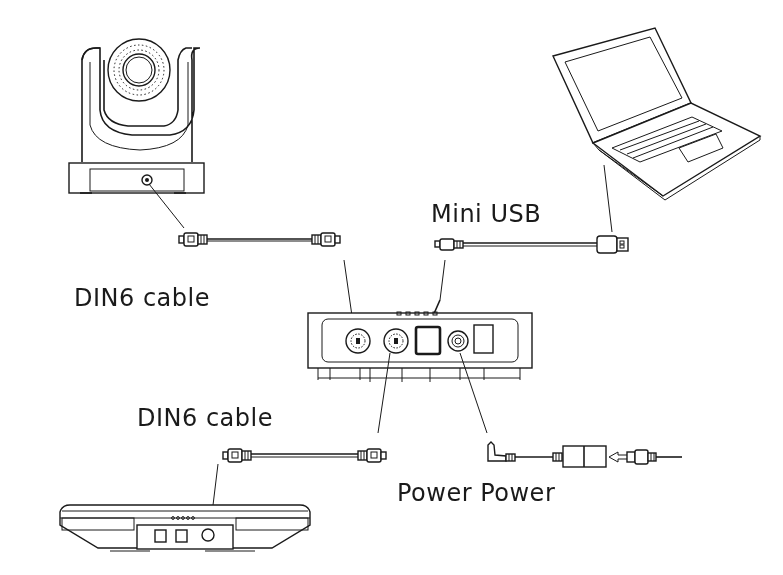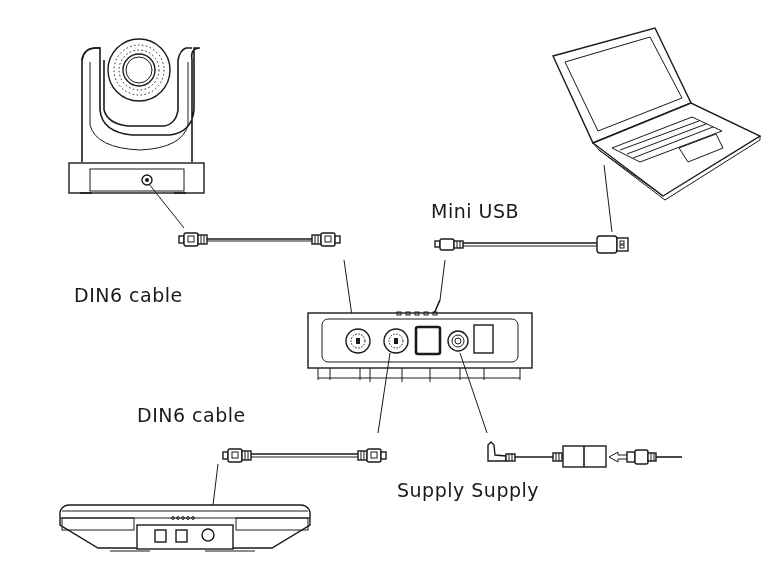--- a/index.html
+++ b/index.html
@@ -1,18 +1,18 @@
 <!DOCTYPE html>
 <html><head>
 <meta charset="utf-8">
 <style>
   html,body{margin:0;padding:0;background:#ffffff;}
   body{width:783px;height:575px;position:relative;overflow:hidden;font-family:"DejaVu Sans","Liberation Sans",sans-serif;}
   svg{position:absolute;left:0;top:0;}
-  .lbl{position:absolute;font-size:19px;color:#1a1a1a;letter-spacing:0.5px;white-space:nowrap;}
+  .lbl{position:absolute;font-size:24px;color:#1a1a1a;letter-spacing:0.5px;white-space:nowrap;}
   .s{fill:none;stroke:#1a1a1a;stroke-width:1.6;}
   .t{fill:none;stroke:#1a1a1a;stroke-width:1;}
   .w{fill:#fff;stroke:#1a1a1a;stroke-width:1.4;}
   .k{fill:#1a1a1a;}
 </style>
 </head>
 <body>
 
 <svg width="783" height="575" viewBox="0 0 783 575">
 
@@ -165,13 +165,13 @@
     <rect class="w" x="176" y="530" width="11" height="12"></rect>
     <circle class="w" cx="208" cy="535" r="6"></circle>
     <line class="t" x1="110" y1="551" x2="150" y2="551"></line>
     <line class="t" x1="205" y1="551" x2="255" y2="551"></line>
   </g>
 </svg>
 
 <div class="lbl" style="left:74px;top:284px;">DIN6 cable</div>
 <div class="lbl" style="left:431px;top:200px;">Mini USB</div>
 <div class="lbl" style="left:137px;top:404px;">DIN6 cable</div>
-<div class="lbl" style="left:397px;top:479px;">Supply Supply</div>
+<div class="lbl" style="left:397px;top:479px;">Power Power</div>
 
 </body></html>

